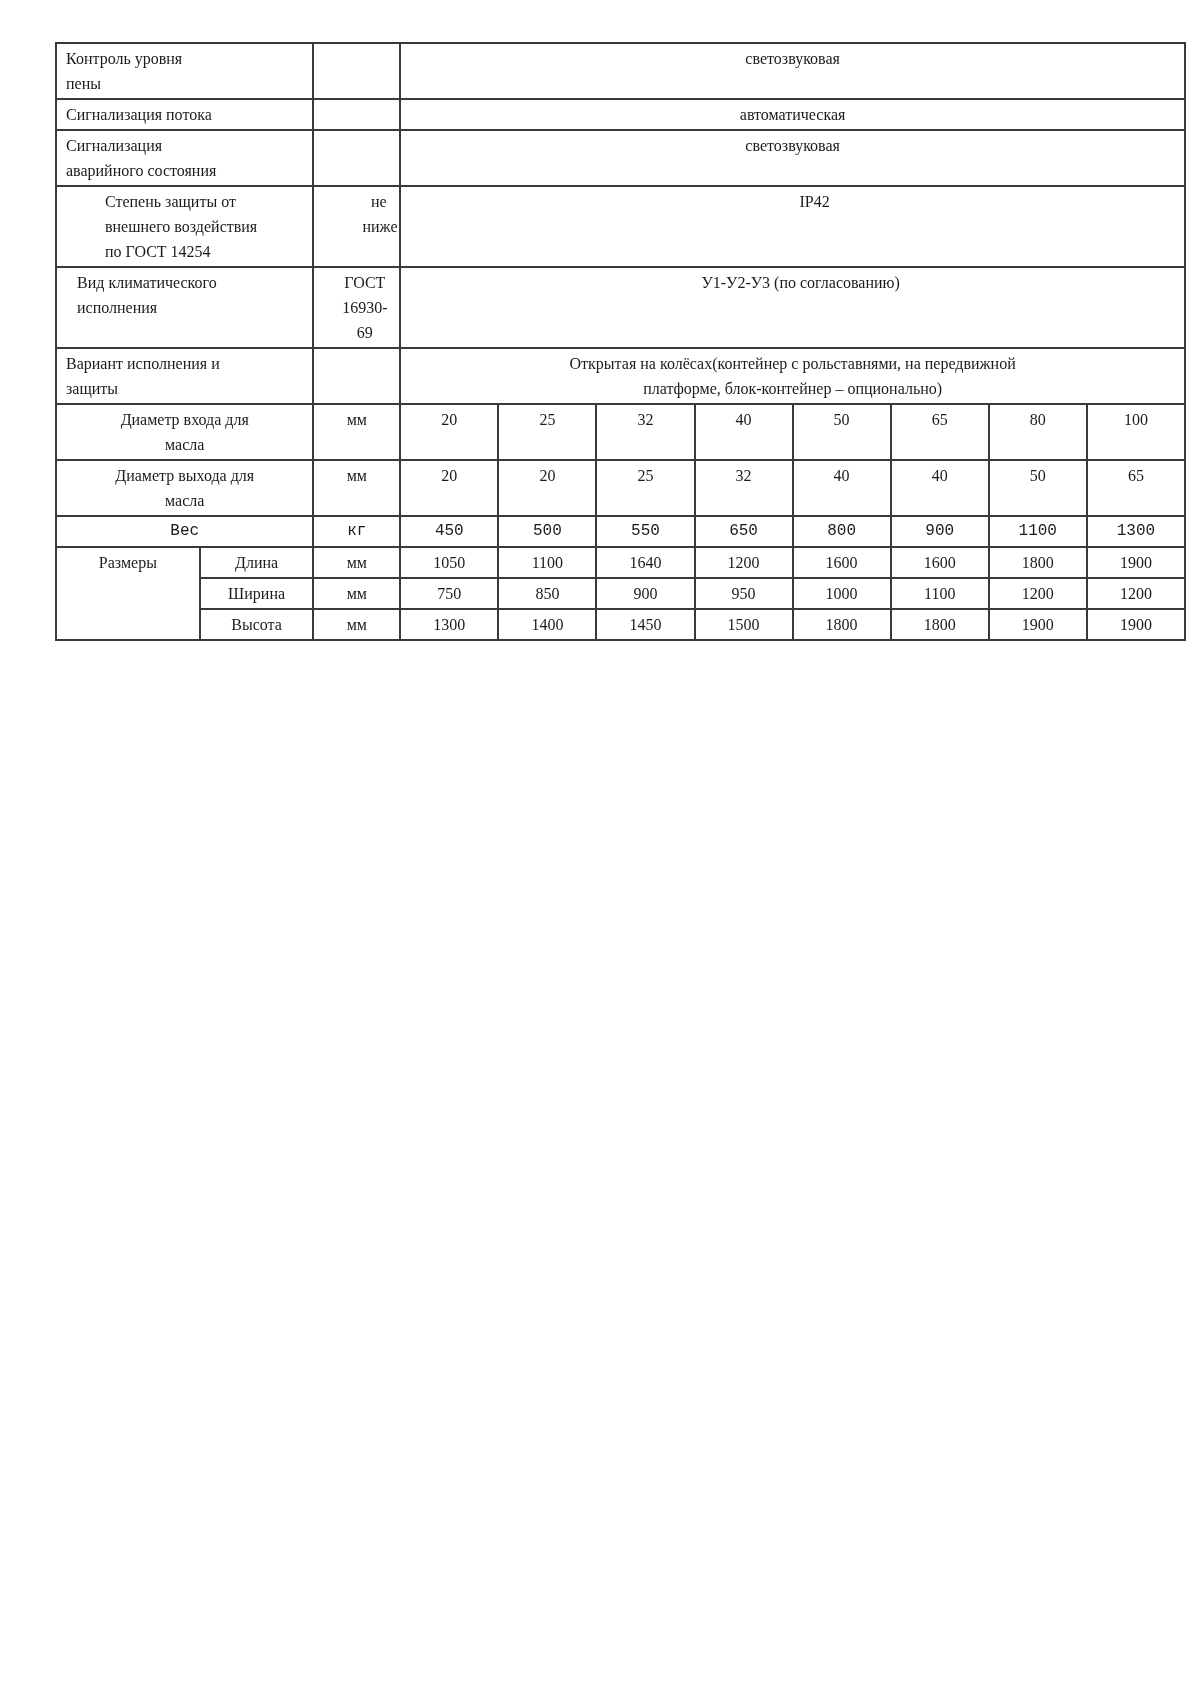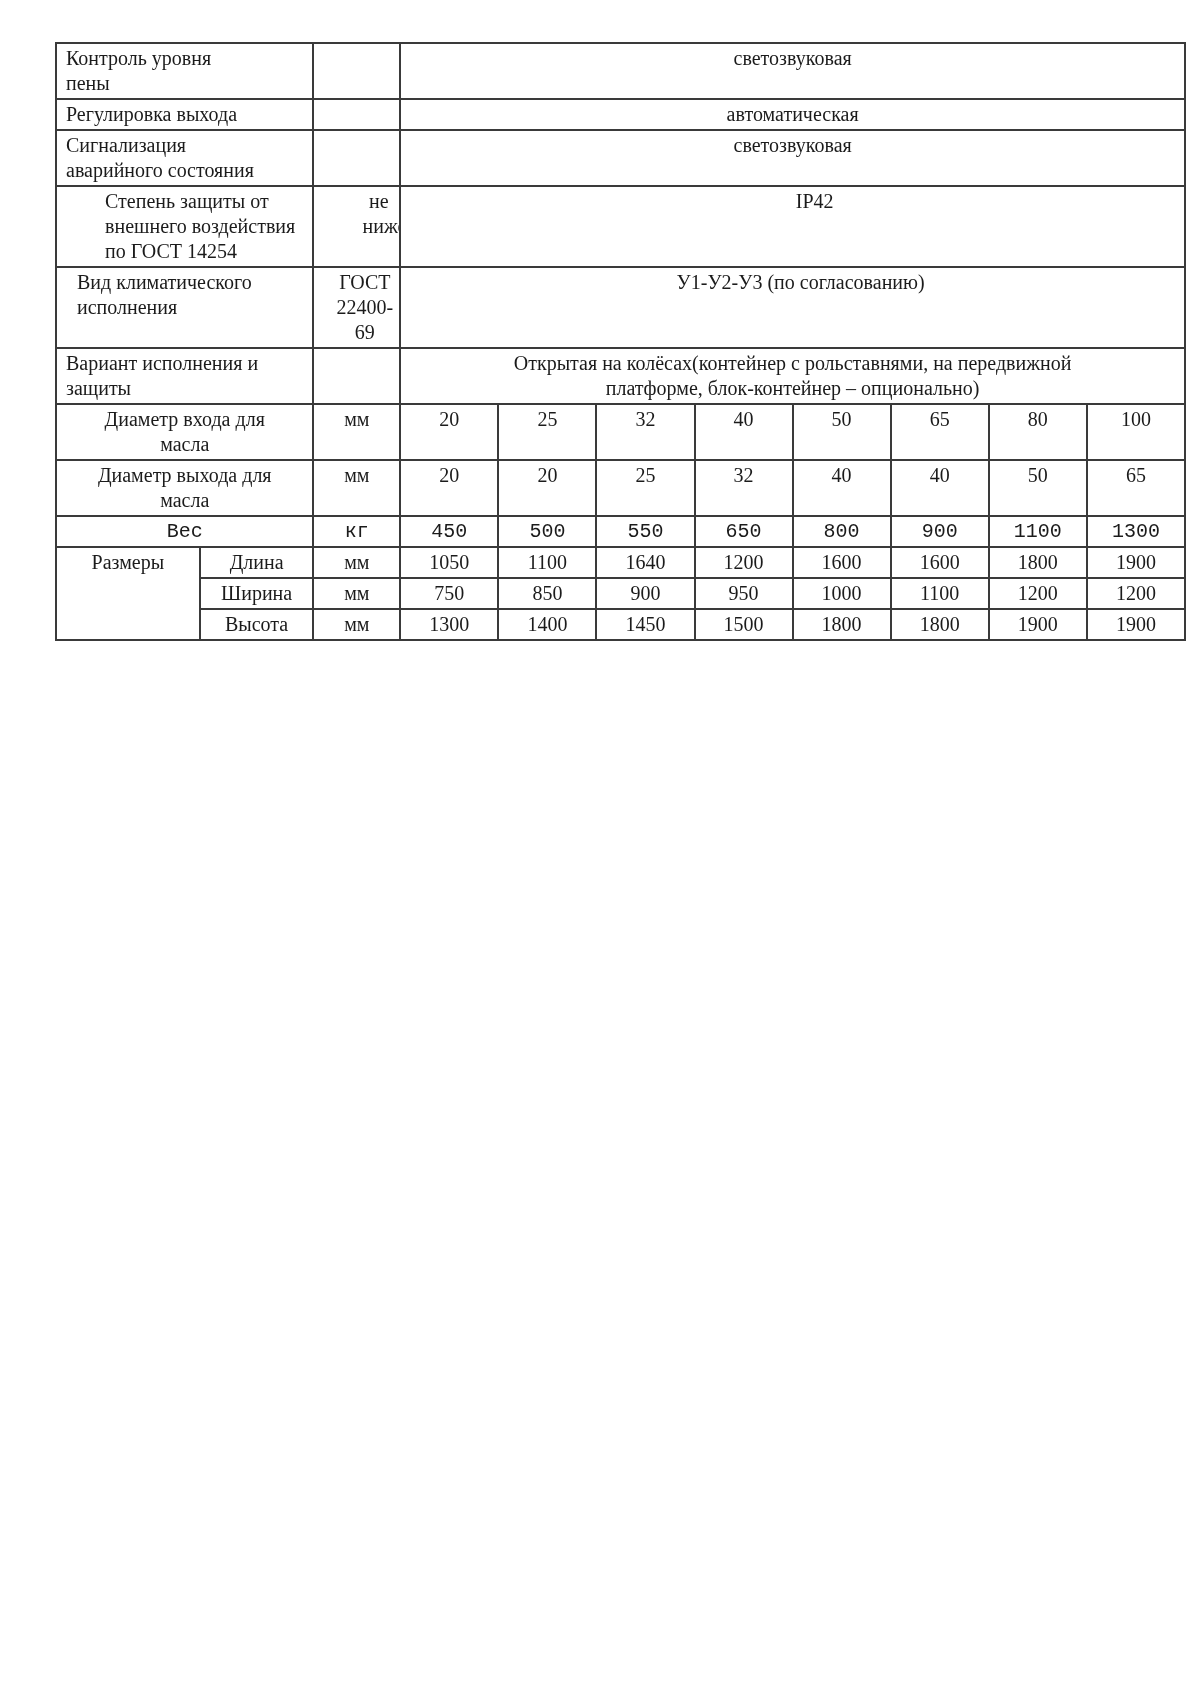--- a/index.html
+++ b/index.html
@@ -12,21 +12,21 @@
     font-family: "Liberation Serif", "DejaVu Serif", serif;
     color: #1b1b1b;
   }
   table.spec-table {
     position: absolute;
     left: 55px;
     top: 42px;
     width: 1131px;
     border-collapse: collapse;
     table-layout: fixed;
-    font-size: 20px;
+    font-size: 16px;
     line-height: 25px;
   }
   td {
     border: 2px solid #3a3a3a;
     vertical-align: top;
     padding: 2px 4px;
     text-align: center;
     white-space: pre-line;
     overflow: hidden;
   }
@@ -60,21 +60,21 @@
     <tbody>
 
       <tr class="h55">
         <td class="left" colspan="2">Контроль уровня
 пены</td>
         <td></td>
         <td colspan="8">светозвуковая</td>
       </tr>
 
       <tr class="h28">
-        <td class="left" colspan="2">Регулировка выхода</td>
+        <td class="left" colspan="2">Сигнализация потока</td>
         <td></td>
         <td colspan="8">автоматическая</td>
       </tr>
 
       <tr class="h55">
         <td class="left" colspan="2">Сигнализация
 аварийного состояния</td>
         <td></td>
         <td colspan="8">светозвуковая</td>
       </tr>
@@ -85,21 +85,21 @@
 по ГОСТ 14254</td>
         <td>не
 ниже</td>
         <td colspan="8">IP42</td>
       </tr>
 
       <tr class="h78">
         <td class="left" colspan="2">Вид климатического
 исполнения</td>
         <td>ГОСТ
-22400-
+16930-
 69</td>
         <td colspan="8">У1-У2-У3 (по согласованию)</td>
       </tr>
 
       <tr class="h52">
         <td class="left" colspan="2">Вариант исполнения и
 защиты</td>
         <td></td>
         <td colspan="8">Открытая на колёсах(контейнер с рольставнями, на передвижной
 платформе, блок-контейнер – опционально)</td>

